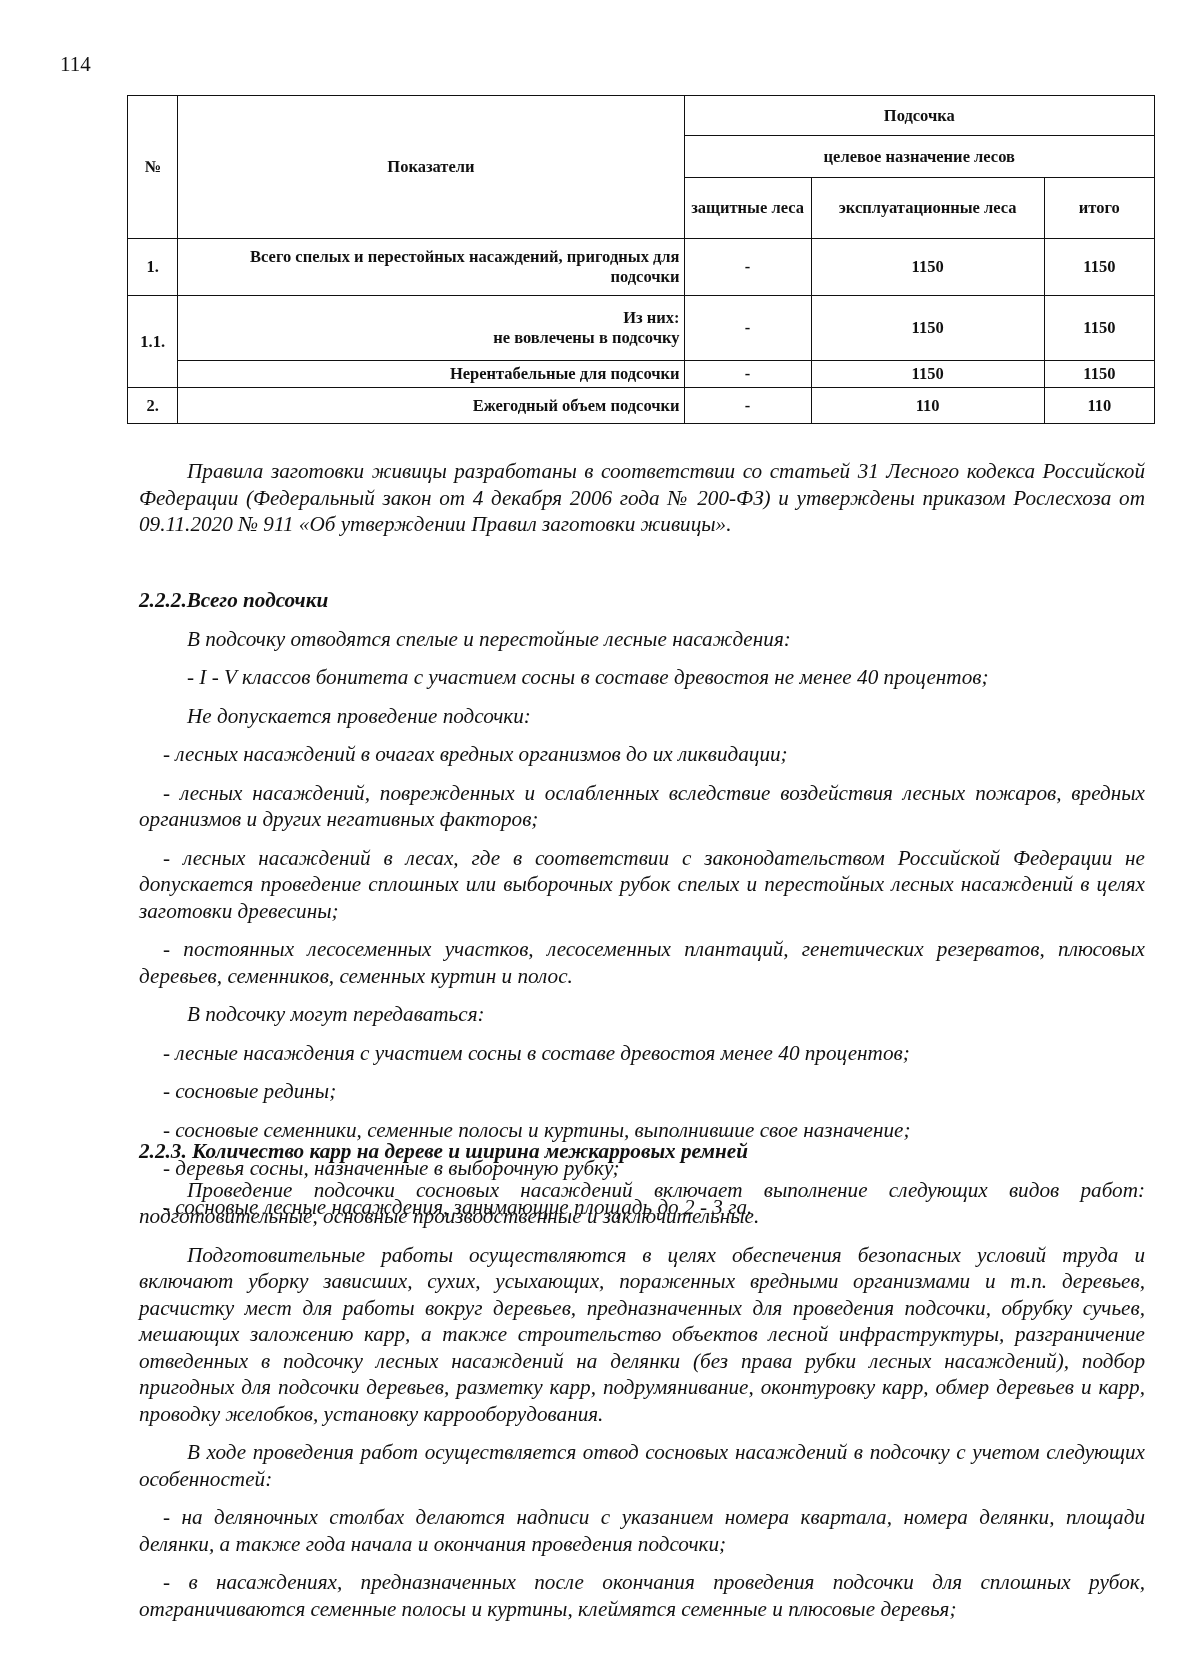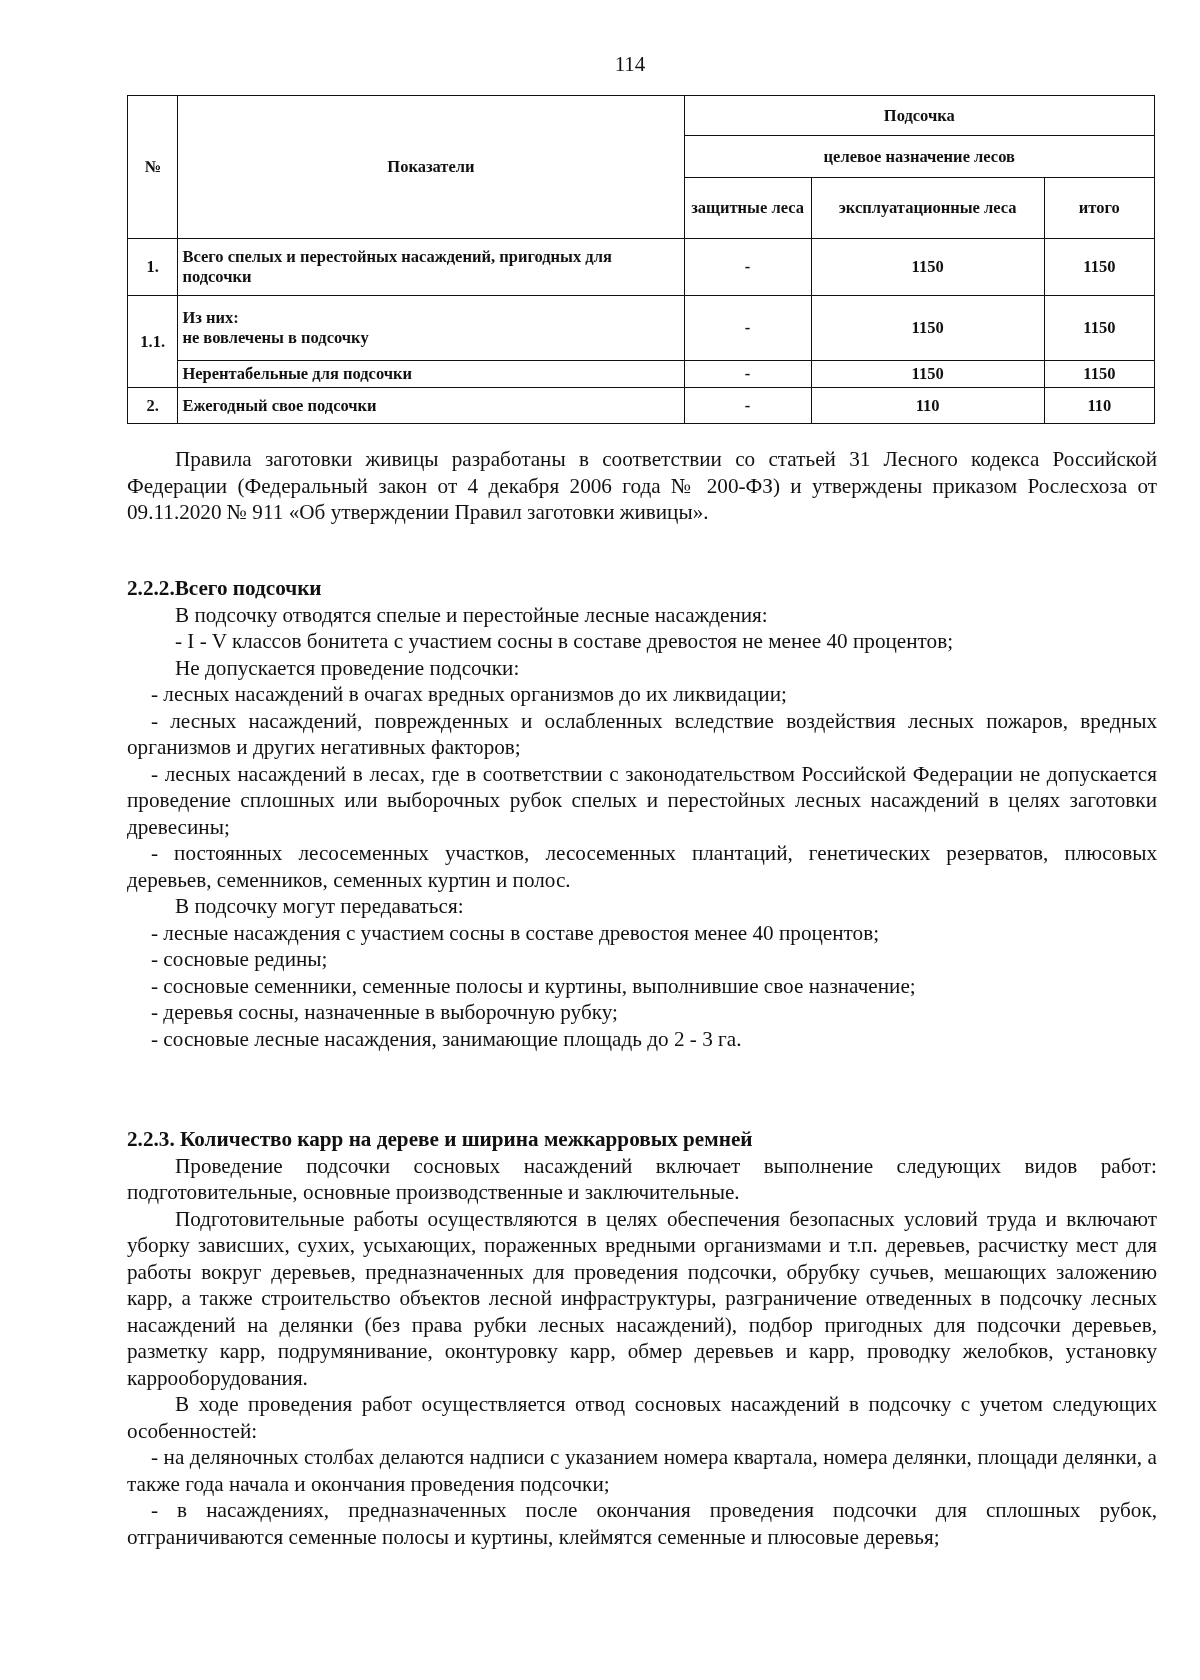--- a/index.html
+++ b/index.html
@@ -3,36 +3,36 @@
 <meta charset="utf-8">
 <style>
   html, body { margin: 0; padding: 0; background: #ffffff; }
   body {
     width: 1200px; height: 1680px; position: relative; overflow: hidden;
     font-family: "Liberation Serif", "DejaVu Serif", serif;
     color: #111;
   }
   .page-num {
     position: absolute; top: 52px; left: 0; width: 1200px;
-    text-align: center; font-size: 21px; padding-left: 60px; box-sizing: border-box;
+    text-align: left; font-size: 21px; padding-left: 60px; box-sizing: border-box;
   }
   table.data {
     position: absolute; top: 95px; left: 127px; width: 1028px;
     border-collapse: collapse; font-size: 16.5px; table-layout: fixed;
   }
   table.data td, table.data th {
     border: 1.6px solid #111; font-weight: bold; vertical-align: middle;
     padding: 0 4px; line-height: 1.2;
   }
   .c { text-align: center; }
-  .l { text-align: left; }
+  .l { text-align: right; }
   .body {
     position: absolute; left: 127px; width: 1030px; font-size: 21.2px; line-height: 26.5px;
   }
-  .body p { margin: 0; text-align: justify; text-align-last: left; }
+  .body p { margin: 12px; text-align: justify; text-align-last: left; font-style: italic; }
   .ind { text-indent: 48px; }
   .ind2 { text-indent: 24px; }
   .h { text-align: center !important; font-weight: bold; margin: 0; }
 </style>
 </head>
 <body>
 
 <div class="page-num">114</div>
 
 <table class="data">
@@ -75,21 +75,21 @@
     <td class="c">1150</td>
   </tr>
   <tr style="height:27px">
     <td class="l">Нерентабельные для подсочки</td>
     <td class="c">-</td>
     <td class="c">1150</td>
     <td class="c">1150</td>
   </tr>
   <tr style="height:36px">
     <td class="c">2.</td>
-    <td class="l">Ежегодный свое подсочки</td>
+    <td class="l">Ежегодный объем подсочки</td>
     <td class="c">-</td>
     <td class="c">110</td>
     <td class="c">110</td>
   </tr>
 </tbody>
   </table>
 
 <div class="body" style="top:446px">
   <p class="ind">Правила заготовки живицы разработаны в соответствии со статьей 31 Лесного кодекса Российской Федерации (Федеральный закон от 4 декабря 2006 года № 200-ФЗ) и утверждены приказом Рослесхоза от 09.11.2020 № 911 «Об утверждении Правил заготовки живицы».</p>
 </div>

